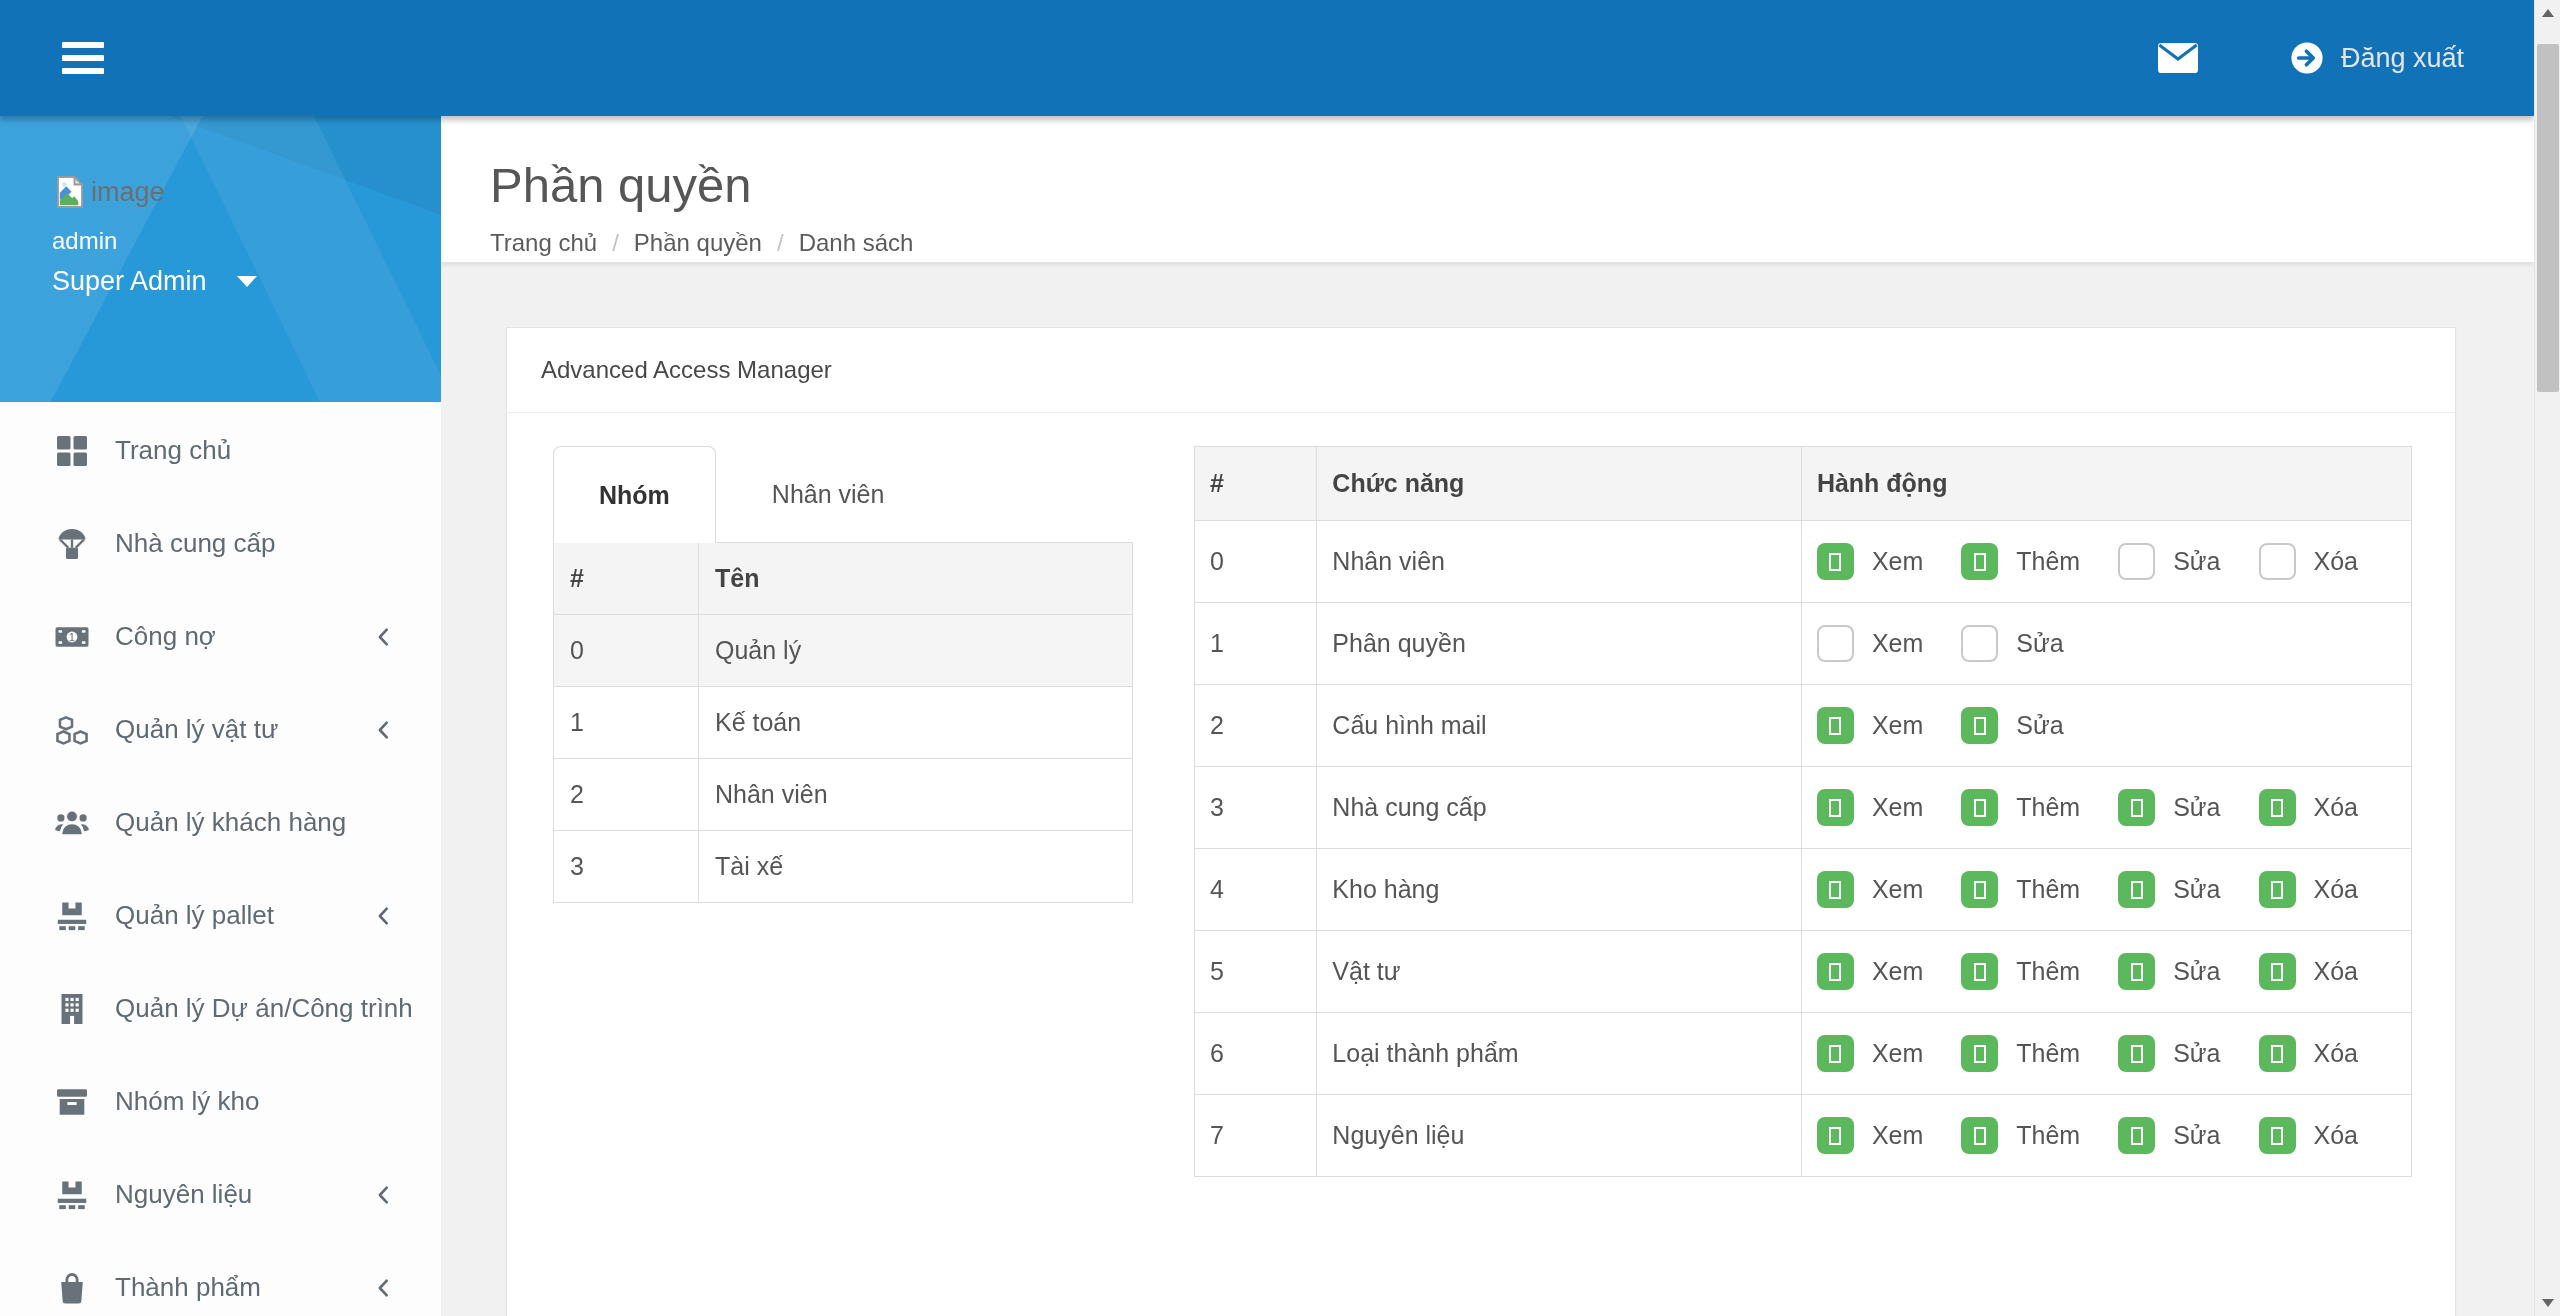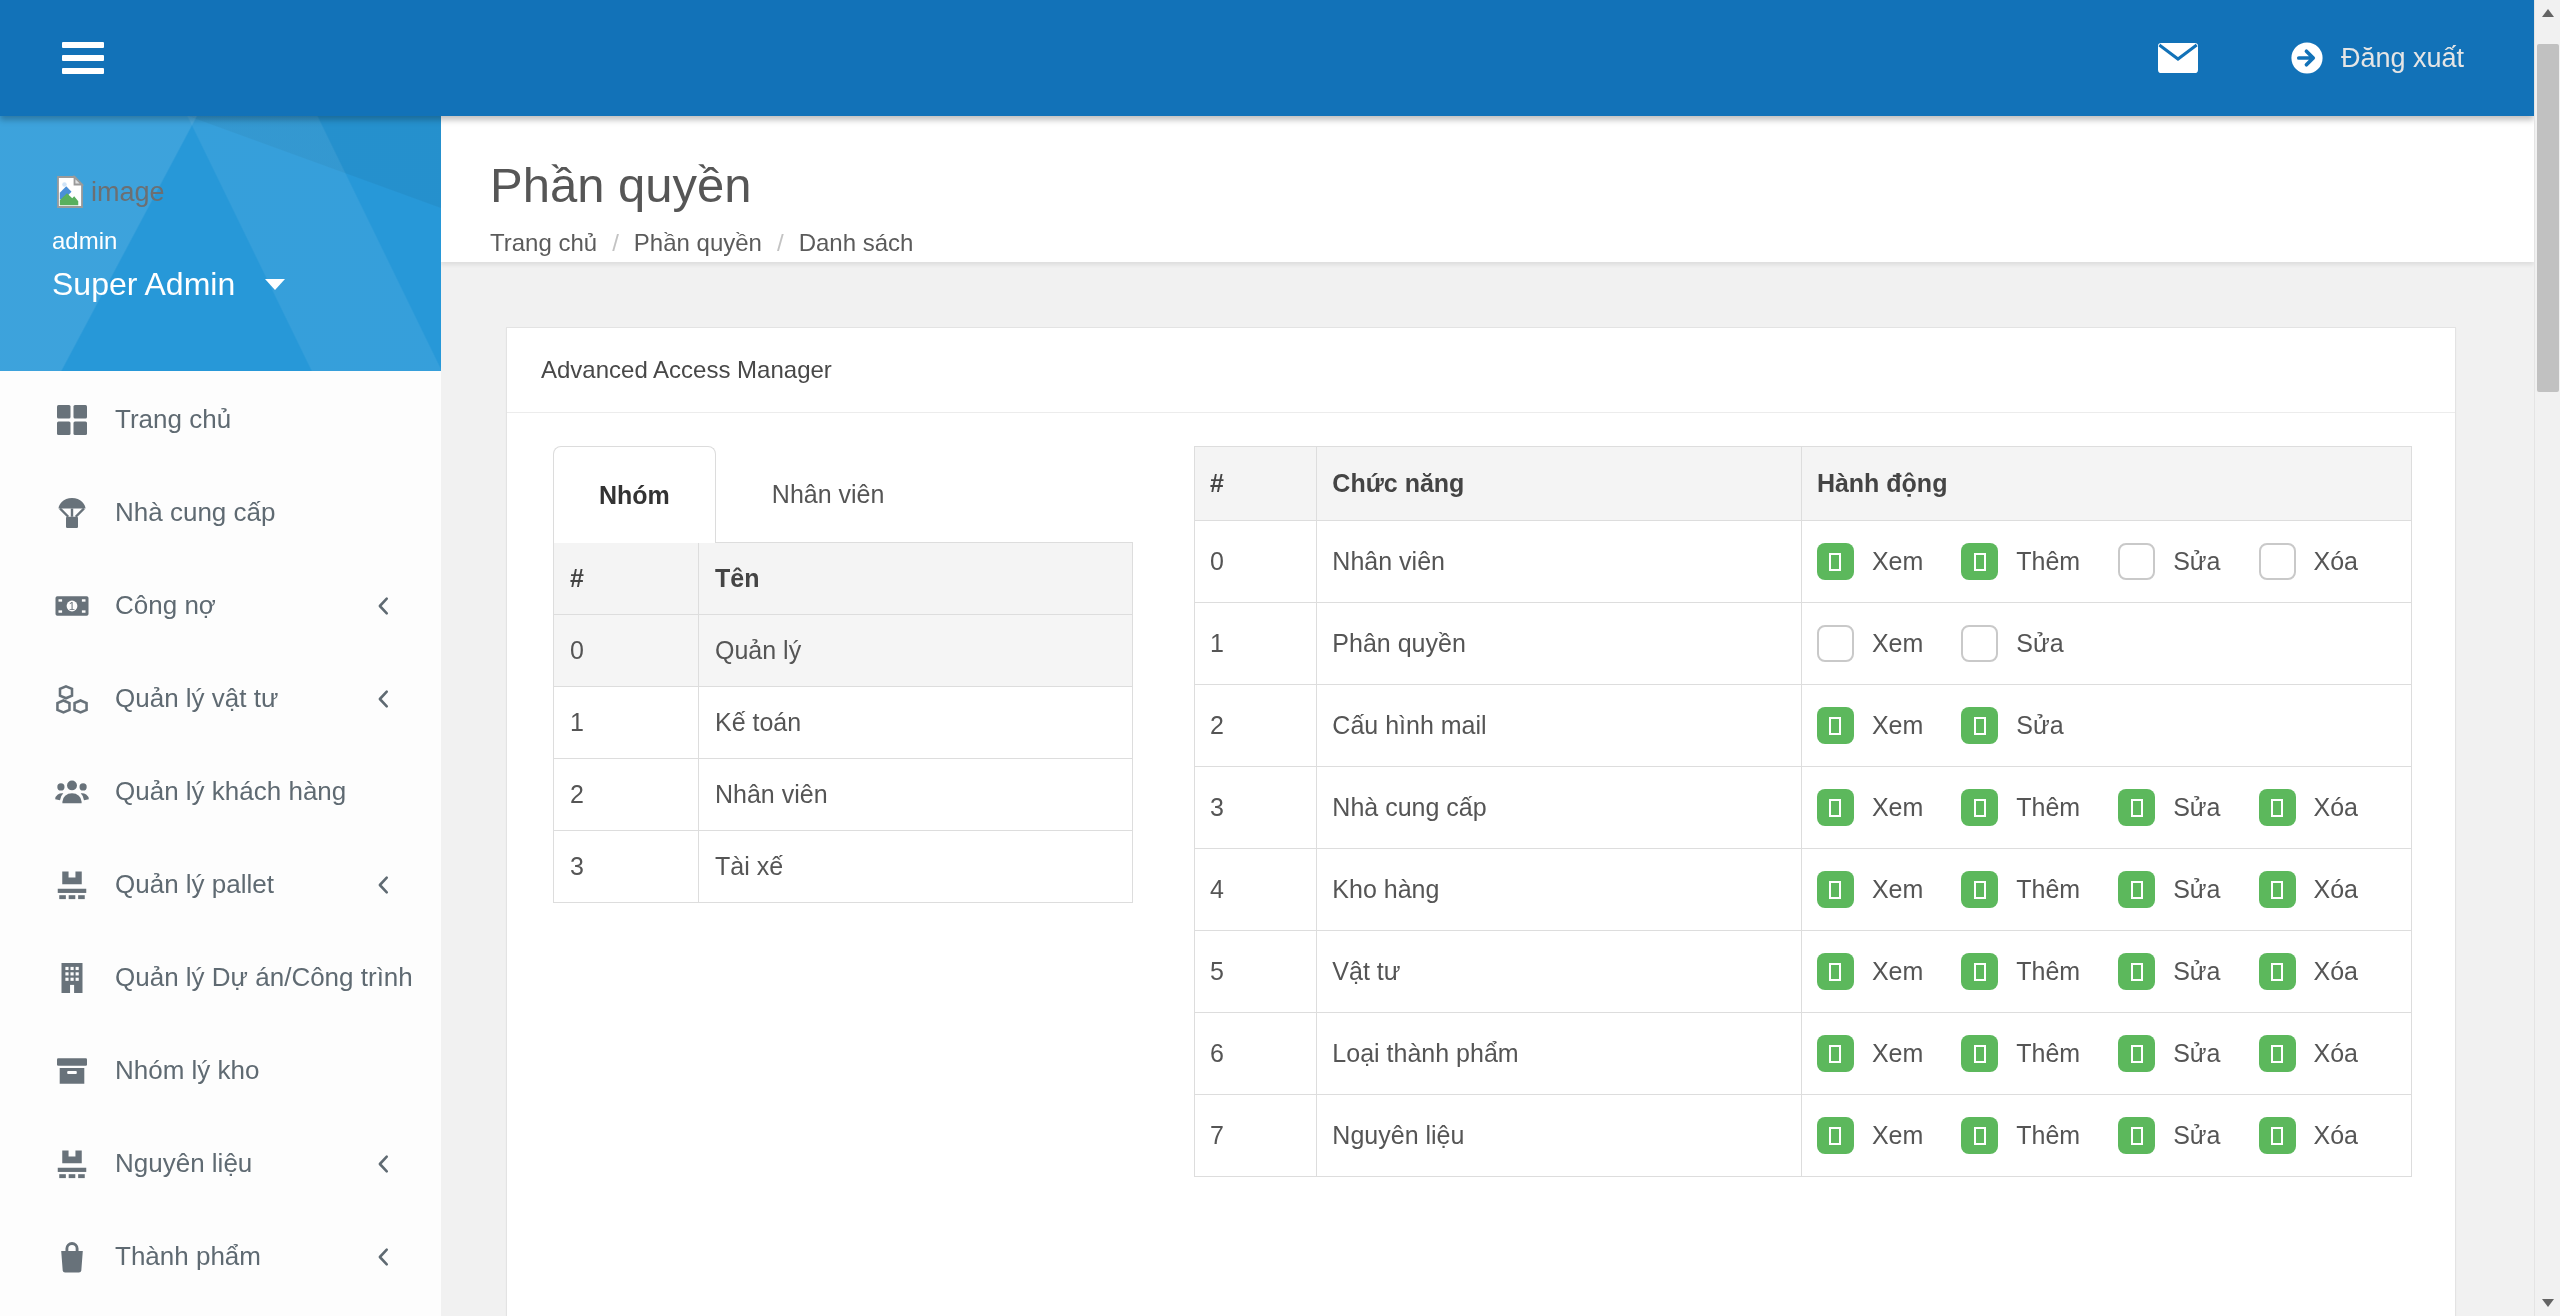--- a/index.html
+++ b/index.html
@@ -26,31 +26,31 @@
   .hamburger{margin-left:62px;width:42px;cursor:pointer;}
   .hamburger .bar{height:6px;background:#fff;border-radius:1px;margin:7px 0;}
   .nav-right{margin-left:auto;display:flex;align-items:center;}
   .nav-msg{padding:0 46px;cursor:pointer;}
   .nav-logout{display:flex;align-items:center;gap:17px;color:#e5e5e5;font-size:27px;
     padding:0 70px 0 46px;cursor:pointer;}
 
   
   .sidebar{position:absolute;left:0;top:116px;width:441px;bottom:0;background:#fdfdfd;z-index:20;}
   .user-panel{
-    height:255px;color:#fff;padding:58px 0 0 52px;
+    height:286px;color:#fff;padding:58px 0 0 52px;
     background-color:var(--panel-blue);
     background-image:
       linear-gradient(118deg, rgba(255,255,255,.10) 0 34%, transparent 34.3%),
       linear-gradient(64deg, transparent 0 55%, rgba(255,255,255,.07) 55.3% 78%, transparent 78.3%),
       linear-gradient(200deg, rgba(0,0,0,.05) 0 22%, transparent 22.3%);
   }
   .avatar{display:flex;align-items:center;}
   .avatar-alt{color:#6c6f72;font-size:27px;margin-left:3px;}
   .user-name{font-size:24px;margin-top:17px;}
-  .user-role{font-size:32px;margin-top:11px;display:flex;align-items:center;gap:30px;cursor:pointer;width:max-content;}
+  .user-role{font-size:27px;margin-top:11px;display:flex;align-items:center;gap:30px;cursor:pointer;width:max-content;}
   .caret{width:0;height:0;border-left:10px solid transparent;border-right:10px solid transparent;border-top:11px solid #fff;}
 
   .menu{padding-top:2px;}
   .menu-item{display:flex;align-items:center;height:93px;padding:0 46px 0 52px;
     color:#5f6a72;font-size:26px;cursor:pointer;text-decoration:none;}
   .mi-icon{width:40px;height:40px;margin-right:23px;color:#68727a;display:flex;align-items:center;justify-content:center;flex:none;}
   .mi-icon svg{width:36px;height:36px;}
   .mi-label{flex:1;white-space:nowrap;}
   .mi-chevron{color:#5f6a72;flex:none;}
   .mi-chevron svg{width:22px;height:22px;}

